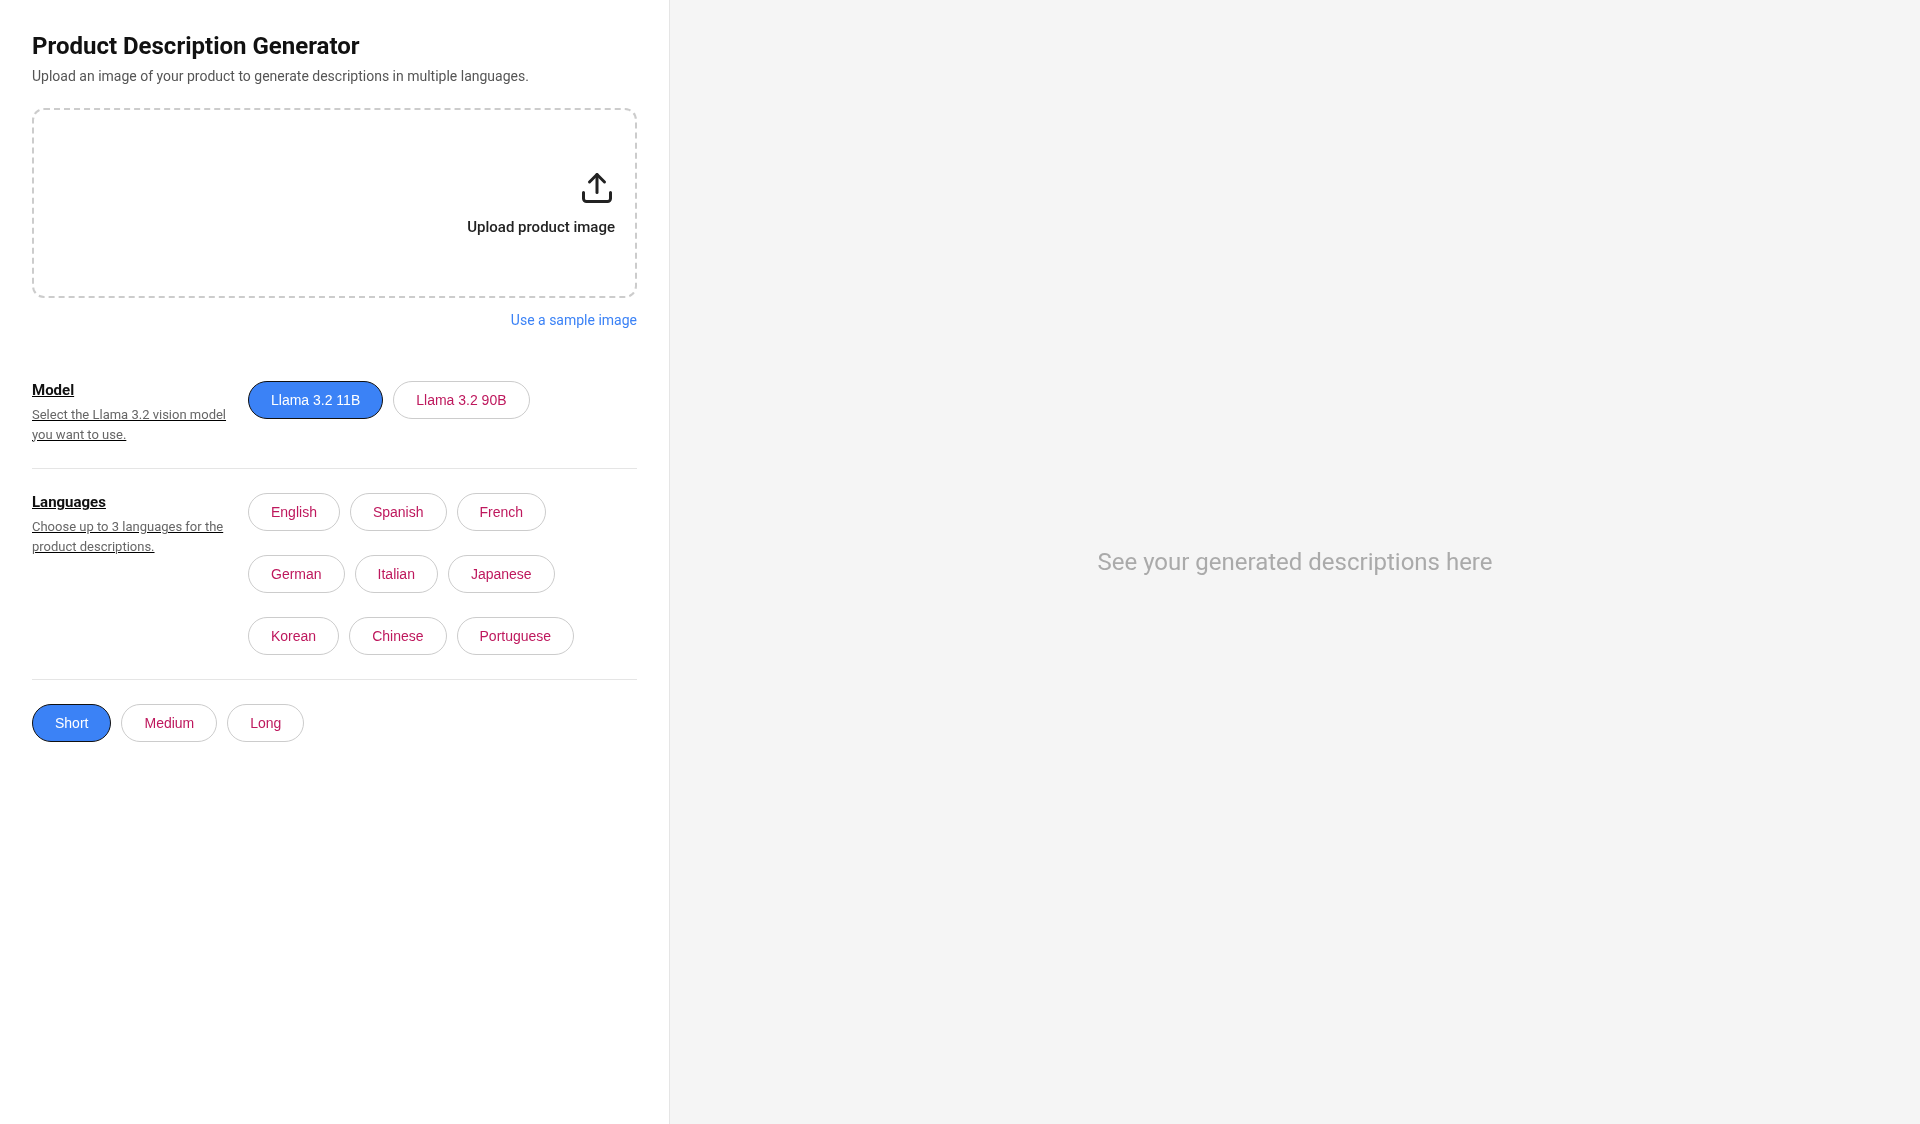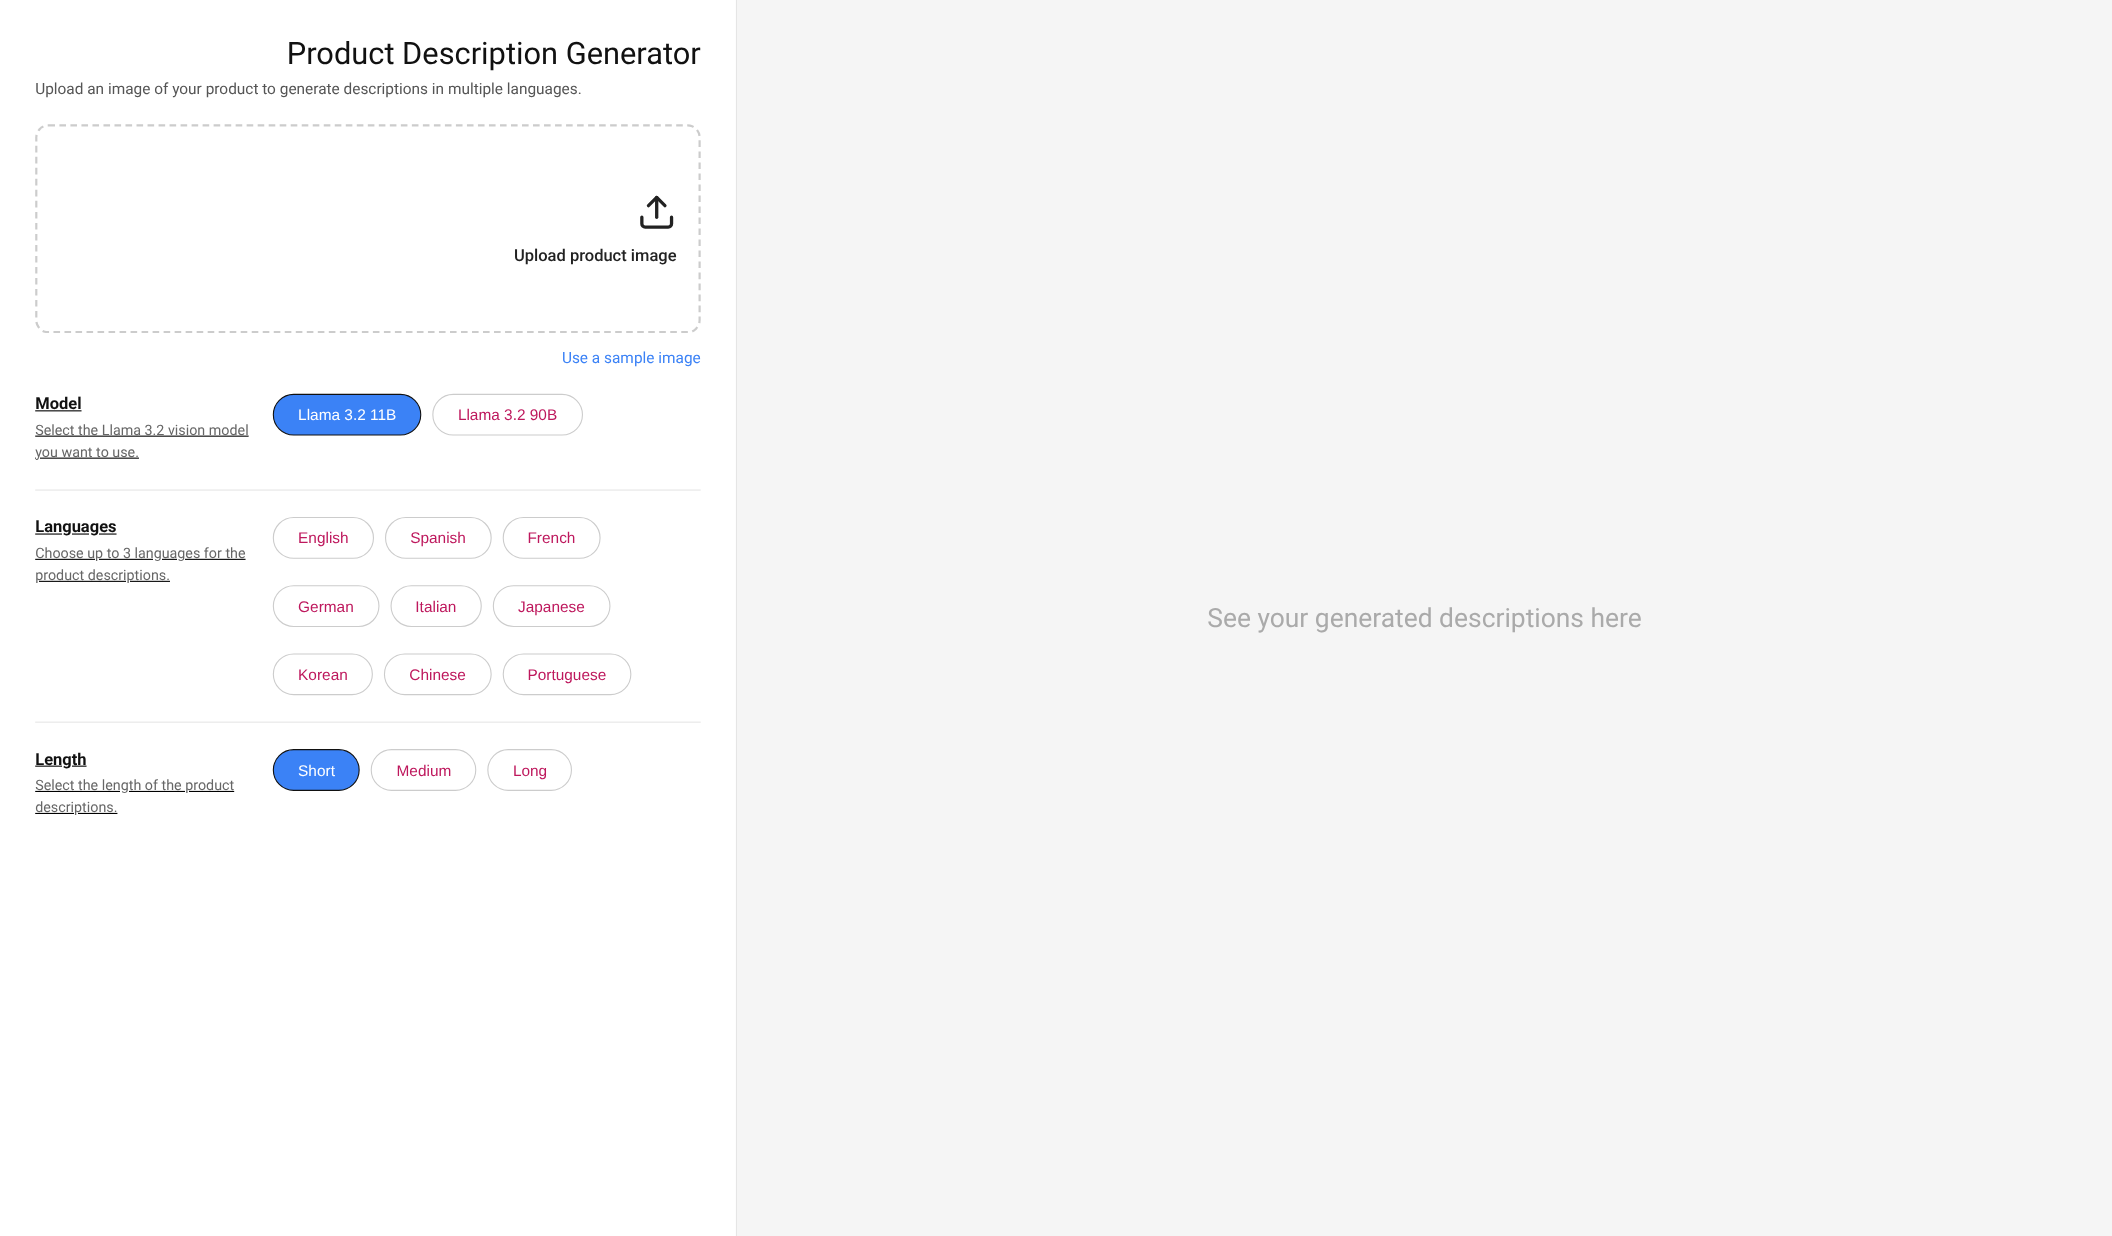--- a/index.html
+++ b/index.html
@@ -27,24 +27,24 @@
 
     .right-panel {
       flex: 1;
       background: #f5f5f5;
       display: flex;
       align-items: center;
       justify-content: center;
     }
 
     .page-title {
-      font-size: 28px;
-      font-weight: 400;
+      font-size: 24px;
+      font-weight: 700;
       color: #111111;
-      text-align: right;
+      text-align: left;
       margin-bottom: 8px;
     }
 
     .page-subtitle {
       font-size: 14px;
       color: #555555;
       text-align: left;
       margin-bottom: 24px;
     }
 
@@ -68,20 +68,21 @@
     }
 
     .upload-label {
       font-size: 15px;
       color: #222222;
       font-weight: 500;
     }
 
     .sample-link-row {
       text-align: right;
+      margin-bottom: 28px;
     }
 
     .sample-link {
       color: #3b82f6;
       font-size: 14px;
       cursor: pointer;
       text-decoration: none;
     }
 
     .section {
@@ -218,24 +219,20 @@
           <button class="pill-button">Korean</button>
           <button class="pill-button">Chinese</button>
           <button class="pill-button">Portuguese</button>
         </div>
       </div>
     </div>
   </div>
 
   <div class="section">
     <div class="section-layout">
-      <div class="section-info">
-        <div class="section-title">Length</div>
-        <div class="section-desc">Select the length of the product descriptions.</div>
-      </div>
       <div class="options-area">
         <button class="pill-button active">Short</button>
         <button class="pill-button">Medium</button>
         <button class="pill-button">Long</button>
       </div>
     </div>
   </div>
 
 </div>
 

